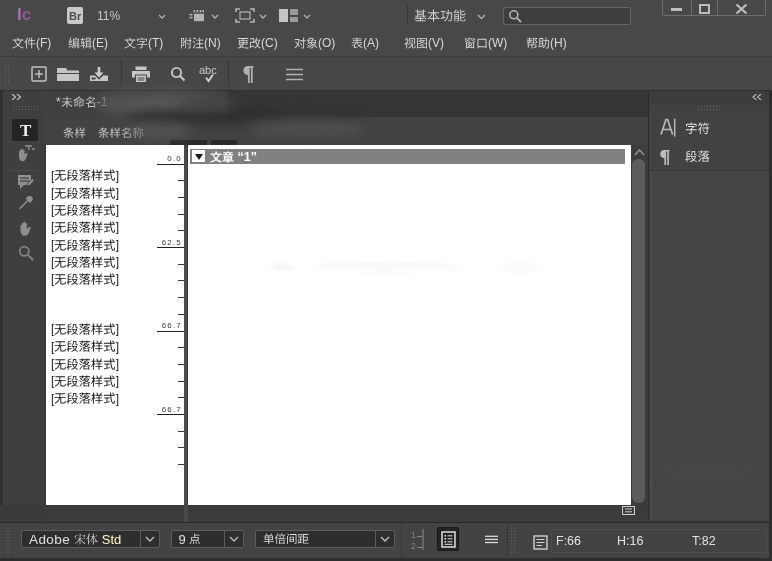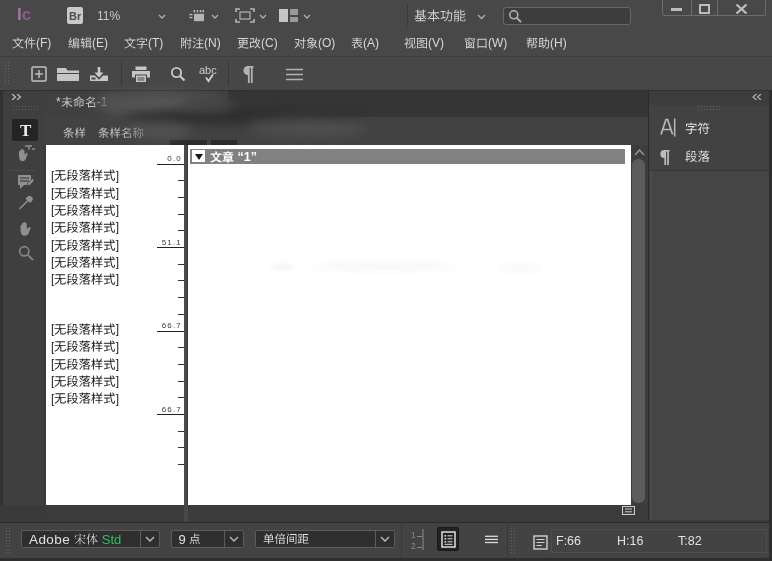--- a/index.html
+++ b/index.html
@@ -346,21 +346,21 @@
 <div class="r" style="left:51px;top:391.5px;height:14px"><span style="font-size:12px;color:#1c1c1c;">[</span><svg style="width:61.5px;height:12.3px;" viewBox="0 -880 5000 1000" fill="#1c1c1c">
       <use href="#g65e0" x="0"></use>
       <use href="#g6bb5" x="1000"></use>
       <use href="#g843d" x="2000"></use>
       <use href="#g6837" x="3000"></use>
       <use href="#g5f0f" x="4000"></use>
     </svg><span style="font-size:12px;color:#1c1c1c;">]</span></div>
 <div class="a" style="left:157px;top:163.5px;width:27px;height:1px;background:#222222"></div>
 <div class="r" style="right:590px;top:154.0px;height:9px;left:auto"><span style="font-size:8px;letter-spacing:1.2px;color:#3a3a3a">0.0</span></div>
 <div class="a" style="left:157px;top:247.0px;width:27px;height:1px;background:#222222"></div>
-<div class="r" style="right:590px;top:237.5px;height:9px;left:auto"><span style="font-size:8px;letter-spacing:1.2px;color:#3a3a3a">51.1</span></div>
+<div class="r" style="right:590px;top:237.5px;height:9px;left:auto"><span style="font-size:8px;letter-spacing:1.2px;color:#3a3a3a">62.5</span></div>
 <div class="a" style="left:157px;top:330.5px;width:27px;height:1px;background:#222222"></div>
 <div class="r" style="right:590px;top:321.0px;height:9px;left:auto"><span style="font-size:8px;letter-spacing:1.2px;color:#3a3a3a">66.7</span></div>
 <div class="a" style="left:157px;top:414.0px;width:27px;height:1px;background:#222222"></div>
 <div class="r" style="right:590px;top:404.5px;height:9px;left:auto"><span style="font-size:8px;letter-spacing:1.2px;color:#3a3a3a">66.7</span></div>
 <div class="a" style="left:178px;top:180.2px;width:6px;height:1px;background:#333333"></div>
 <div class="a" style="left:178px;top:196.9px;width:6px;height:1px;background:#333333"></div>
 <div class="a" style="left:178px;top:213.6px;width:6px;height:1px;background:#333333"></div>
 <div class="a" style="left:178px;top:230.3px;width:6px;height:1px;background:#333333"></div>
 <div class="a" style="left:178px;top:263.7px;width:6px;height:1px;background:#333333"></div>
 <div class="a" style="left:178px;top:280.4px;width:6px;height:1px;background:#333333"></div>
@@ -429,21 +429,21 @@
 <div class="a" style="left:0;top:558px;width:772px;height:3px;background:#2e2e2e"></div>
 <div class="a" style="left:5px;top:527px;width:6px;height:26px;background-image:radial-gradient(#646464 34%,transparent 40%);background-size:3px 3px"></div>
 <div class="a" style="left:21px;top:530px;width:138.5px;height:18px;background:#2e2e2e;border:1px solid #5c5c5c;border-radius:2px"></div>
 <div class="a" style="left:139.5px;top:531px;width:1px;height:16px;background:#5c5c5c"></div>
 <svg class="a" style="left:144.5px;top:536px" width="10" height="6" viewBox="0 0 10 6">
     <path d="M1 1 L5 5 L9 1" stroke="#bbbbbb" stroke-width="1.4" fill="none"></path>
   </svg>
 <div class="r" style="left:29px;top:532.5px;height:13px"><span style="font-size:13.5px;color:#e0e0e0;letter-spacing:.4px">Adobe </span><svg style="width:24px;height:12px;" viewBox="0 -880 2000 1000" fill="#e0e0e0">
       <use href="#s5b8b" x="0"></use>
       <use href="#s4f53" x="1000"></use>
-    </svg><span style="font-size:13px;color:#22c55e;"> Std</span></div>
+    </svg><span style="font-size:13px;color:#fef9c3;"> Std</span></div>
 <div class="a" style="left:170.5px;top:530px;width:73px;height:18px;background:#2e2e2e;border:1px solid #5c5c5c;border-radius:2px"></div>
 <div class="a" style="left:223.5px;top:531px;width:1px;height:16px;background:#5c5c5c"></div>
 <svg class="a" style="left:228.5px;top:536px" width="10" height="6" viewBox="0 0 10 6">
     <path d="M1 1 L5 5 L9 1" stroke="#bbbbbb" stroke-width="1.4" fill="none"></path>
   </svg>
 <div class="r" style="left:178.5px;top:532.5px;height:13px"><span style="font-size:13px;color:#e0e0e0;">9 </span><svg style="width:11.5px;height:11.5px;" viewBox="0 -880 1000 1000" fill="#e0e0e0">
       <use href="#g70b9" x="0"></use>
     </svg></div>
 <div class="a" style="left:255px;top:530px;width:140px;height:18px;background:#2e2e2e;border:1px solid #5c5c5c;border-radius:2px"></div>
 <div class="a" style="left:375px;top:531px;width:1px;height:16px;background:#5c5c5c"></div>
@@ -486,13 +486,13 @@
 <div class="a" style="left:510px;top:527px;width:6px;height:26px;background-image:radial-gradient(#646464 34%,transparent 40%);background-size:3px 3px"></div>
 <svg class="a" style="left:533px;top:535px" width="15" height="15" viewBox="0 0 15 15">
 <rect x="1" y="1" width="13" height="13" fill="none" stroke="#d0d0d0" stroke-width="1.4"></rect>
 <line x1="3.5" y1="4.5" x2="11.5" y2="4.5" stroke="#d0d0d0" stroke-width="1"></line>
 <line x1="3.5" y1="7.5" x2="11.5" y2="7.5" stroke="#d0d0d0" stroke-width="1"></line>
 <line x1="3.5" y1="10.5" x2="9" y2="10.5" stroke="#d0d0d0" stroke-width="1"></line>
   </svg>
 <div class="a" style="left:551px;top:529px;width:216px;height:24px;border:1px solid #4e4e4e;border-radius:1px"></div>
 <div class="r" style="left:556px;top:534px;height:13px"><span style="font-size:12.5px;color:#e2e2e2;">F:66</span></div>
 <div class="r" style="left:617px;top:534px;height:13px"><span style="font-size:12.5px;color:#e2e2e2;">H:16</span></div>
-<div class="r" style="left:678px;top:534px;height:13px"><span style="font-size:12.5px;color:#e2e2e2;">T:82</span></div>
+<div class="r" style="left:692px;top:534px;height:13px"><span style="font-size:12.5px;color:#e2e2e2;">T:82</span></div>
 <div class="a" style="left:769px;top:91px;width:3px;height:470px;background:#2e2e2e"></div>
 </body></html>

